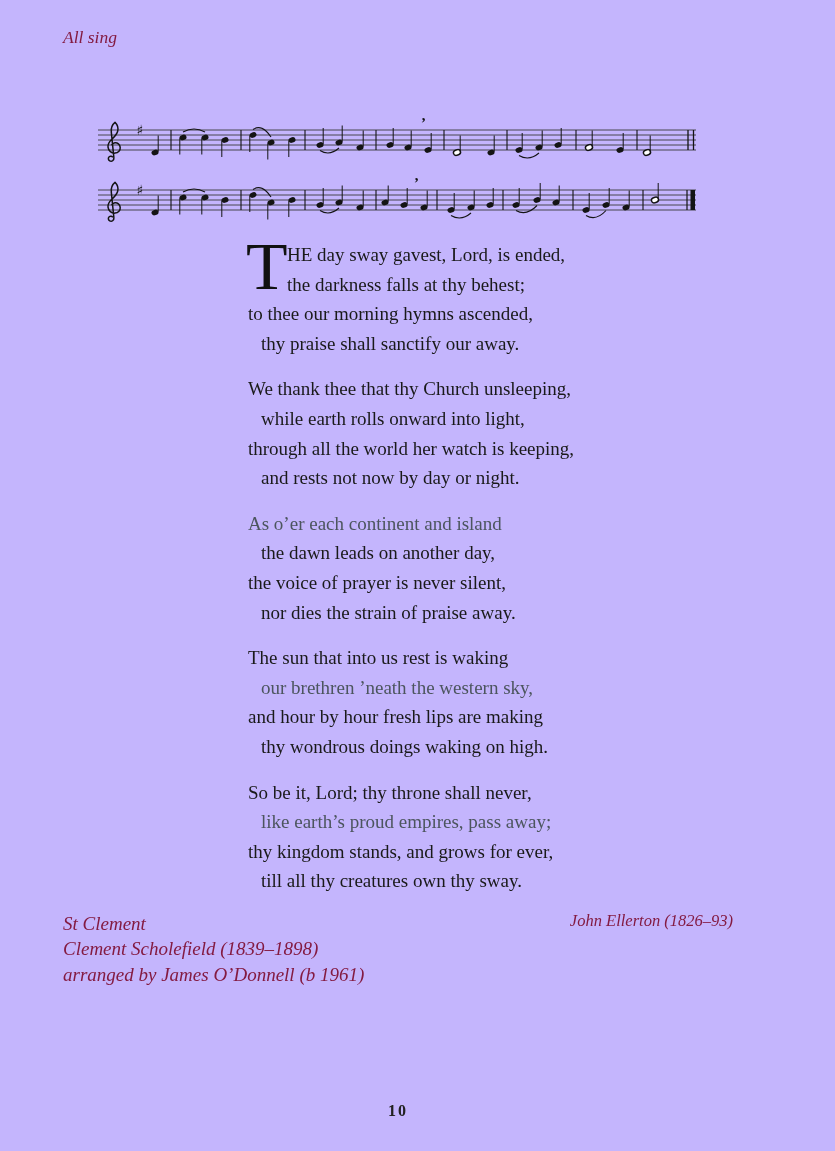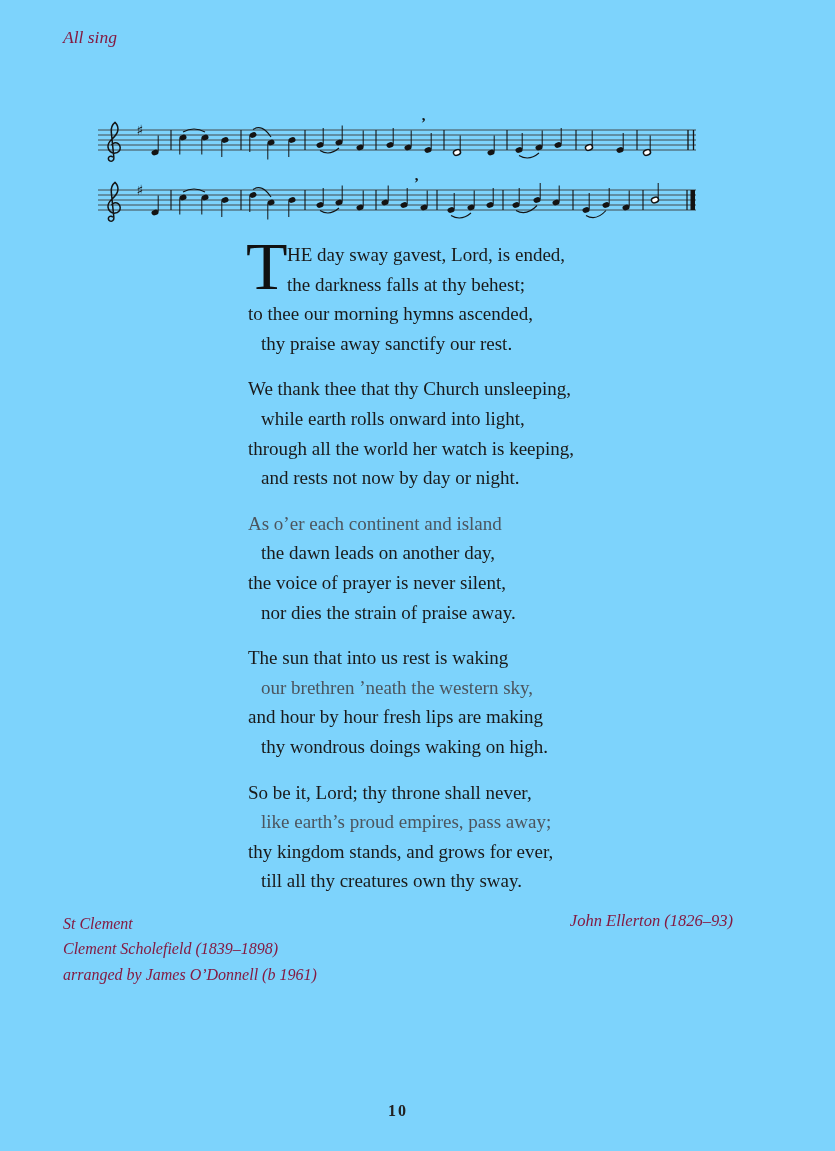--- a/index.html
+++ b/index.html
@@ -3,21 +3,21 @@
 <meta charset="utf-8">
 <style>
   :root{
     --accent:#841B42;
     --muted:#4C555E;
     --ink:#1a1a1a;
     --music:#141414;
   }
   html,body{margin:0;padding:0;background:#ffffff;}
   .page{
-    position:relative;width:835px;height:1151px;background:#7dd3fc;overflow:hidden;
+    position:relative;width:835px;height:1151px;background:#c4b5fd;overflow:hidden;
     font-family:"Liberation Serif",serif;color:var(--ink);
   }
   .rubric{
     position:absolute;left:63px;top:27px;
     font-style:italic;font-size:17.5px;color:var(--accent);
   }
   .title{
     position:absolute;left:63px;top:72px;width:670px;text-align:center;
     font-weight:bold;font-size:17.5px;letter-spacing:0.6px;color:var(--accent);
   }
@@ -34,21 +34,21 @@
   .line{white-space:pre;}
   .line.indent{padding-left:13px;}
   .line.capline{padding-left:39px;}
   .line.muted{color:var(--muted);}
   .dropcap{
     position:absolute;left:-2px;top:-7px;
     font-size:68px;line-height:66px;color:#111;
   }
   .attrib-left{
     position:absolute;left:63px;top:911px;
-    font-style:italic;font-size:16px;line-height:25.3px;color:var(--accent);
+    font-style:italic;font-size:19px;line-height:25.3px;color:var(--accent);
   }
   .attrib-right{
     position:absolute;left:63px;top:911px;width:670px;text-align:right;
     font-style:italic;font-size:16.5px;color:var(--accent);
   }
   .pageno{
     position:absolute;left:63px;top:1102px;width:670px;text-align:center;
     font-size:16px;letter-spacing:2px;font-weight:bold;color:#222;
   }
 </style>
@@ -208,21 +208,21 @@
         <path d="M 488 43.5 Q 498 49.5 508 38.5" stroke="#141414" stroke-width="1.1" fill="none"></path>
       </svg>
     </div>
 
   <div class="verses">
       <div class="verse first">
         <span class="dropcap">T</span>
         <div class="line capline">HE day sway gavest, Lord, is ended,</div>
         <div class="line capline">the darkness falls at thy behest;</div>
         <div class="line">to thee our morning hymns ascended,</div>
-        <div class="line indent">thy praise away sanctify our rest.</div>
+        <div class="line indent">thy praise shall sanctify our away.</div>
       </div>
       <div class="verse">
         <div class="line">We thank thee that thy Church unsleeping,</div>
         <div class="line indent">while earth rolls onward into light,</div>
         <div class="line">through all the world her watch is keeping,</div>
         <div class="line indent">and rests not now by day or night.</div>
       </div>
       <div class="verse">
         <div class="line muted">As o’er each continent and island</div>
         <div class="line indent">the dawn leads on another day,</div>

